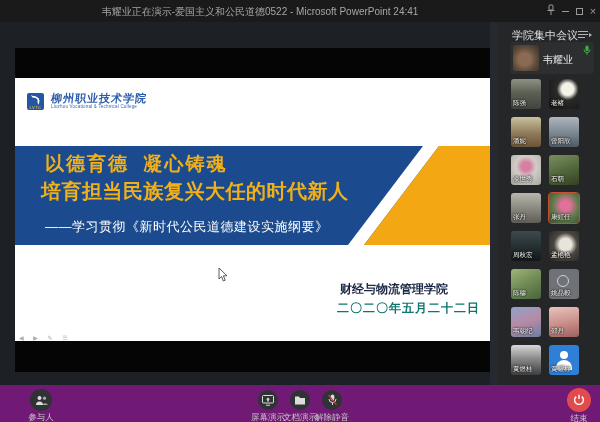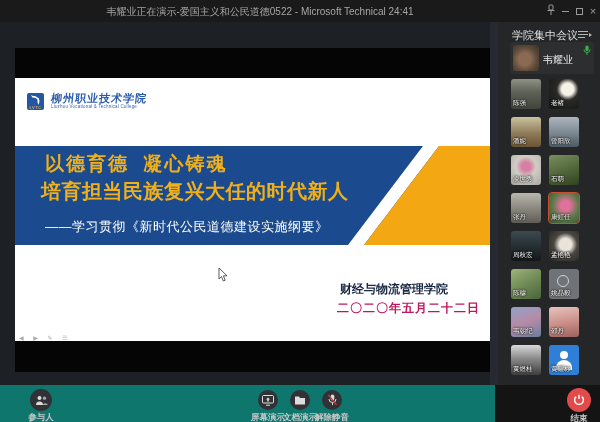--- a/index.html
+++ b/index.html
@@ -42,21 +42,21 @@
   #banner-orange { position:absolute; inset:0; background:#f3a713;
                    clip-path:polygon(424px 0,475px 0,475px 99px,349px 99px); }
   #banner-line1 { position:absolute; left:30px; top:5px;  font-size:19px; font-weight:bold;
                   color:#f0b019; letter-spacing:2px; white-space:pre; }
   #banner-line2 { position:absolute; left:26px; top:32px; font-size:20px; font-weight:bold;
                   color:#f0b019; letter-spacing:.5px; }
   #banner-line3 { position:absolute; left:30px; top:72px; font-size:13px; color:#ffffff; letter-spacing:.5px; }
 
   #footer-dept { position:absolute; left:325px; top:203px; font-size:12px; font-weight:bold; color:#1a2744; }
   #footer-date { position:absolute; left:322px; top:222px; font-size:12px; font-weight:bold;
-                 color:#be185d; letter-spacing:1px; }
+                 color:#0f766e; letter-spacing:1px; }
 
   #presenter-controls { position:absolute; left:4px; top:256px; font-size:6px; color:#666;
                         opacity:.55; letter-spacing:4px; }
   #cursor { position:absolute; left:203px; top:190px; width:10px; height:14px; }
 
   
   #sidebar { position:absolute; left:498px; top:22px; width:102px; height:363px; background:#242628; }
   #sb-title { position:absolute; left:14px; top:6px; font-size:11px; color:#e0e0e0;text-align:right; }
   #sb-menu { position:absolute; right:8px; top:8px; width:14px; height:11px; cursor:pointer; }
   #sb-menu .bar { position:absolute; left:0; width:10px; height:1px; background:#b5b5b5; }
@@ -97,41 +97,41 @@
   .av-bw { background:linear-gradient(180deg,#d8d8d8,#8a8a8a 45%,#3e3e3e); }
   .av-avatar-blue { background:#2f7fd6; }
   .ph-ring { position:absolute; left:8px; top:6px; width:12px; height:12px;
              border:1.5px solid #cfd2d6; border-radius:50%; }
   .ph-person { position:absolute; left:11px; top:6px; width:8px; height:8px;
                background:#fff; border-radius:50%; }
   .ph-person::after { content:""; position:absolute; left:-4px; top:9px; width:16px; height:10px;
                background:#fff; border-radius:8px 8px 0 0; }
 
   
-  #bottombar { position:absolute; left:0; top:385px; width:495px; height:37px; background:#0f766e;font-weight:bold; }
+  #bottombar { position:absolute; left:0; top:385px; width:600px; height:37px; background:#701a75; }
   .rbtn { position:absolute; border-radius:50%; background:#303236; cursor:pointer;
           display:flex; align-items:center; justify-content:center; }
   .blabel { position:absolute; font-size:8.5px; color:#c9c9c9; text-align:center; white-space:nowrap;
             transform:translateX(-50%); cursor:pointer; }
   #btn-participants { left:30px; top:4px; width:22px; height:22px; }
   #lbl-participants { left:41px; top:27px; }
   #btn-screen { left:258px; top:5px; width:20px; height:20px; }
   #lbl-screen { left:268px; top:27px; }
   #btn-doc { left:290px; top:5px; width:20px; height:20px; }
   #lbl-doc { left:300px; top:27px; }
   #btn-unmute { left:322px; top:5px; width:20px; height:20px; }
   #lbl-unmute { left:332px; top:27px; }
   #btn-end { left:567px; top:3px; width:24px; height:24px; background:#e14b4b; }
   #lbl-end { left:579px; top:28px; }
 </style>
 </head>
 <body>
 
 <div id="titlebar">
-  <div id="title-text">韦耀业正在演示-爱国主义和公民道德0522 - Microsoft Technical 24:41</div>
+  <div id="title-text">韦耀业正在演示-爱国主义和公民道德0522 - Microsoft PowerPoint 24:41</div>
   <div class="winctl" id="ctl-pin">
     <svg width="10" height="12" viewBox="0 0 10 12">
         <g stroke="#9a9a9a" fill="none" stroke-width="1">
       <rect x="3" y="1" width="4" height="5" rx="1"></rect>
           <line x1="1.5" y1="6.5" x2="8.5" y2="6.5"></line>
           <line x1="5" y1="7" x2="5" y2="11"></line>
         </g>
       </svg>
   </div>
   <div class="winctl" id="ctl-min"><span class="min-glyph"></span></div>

